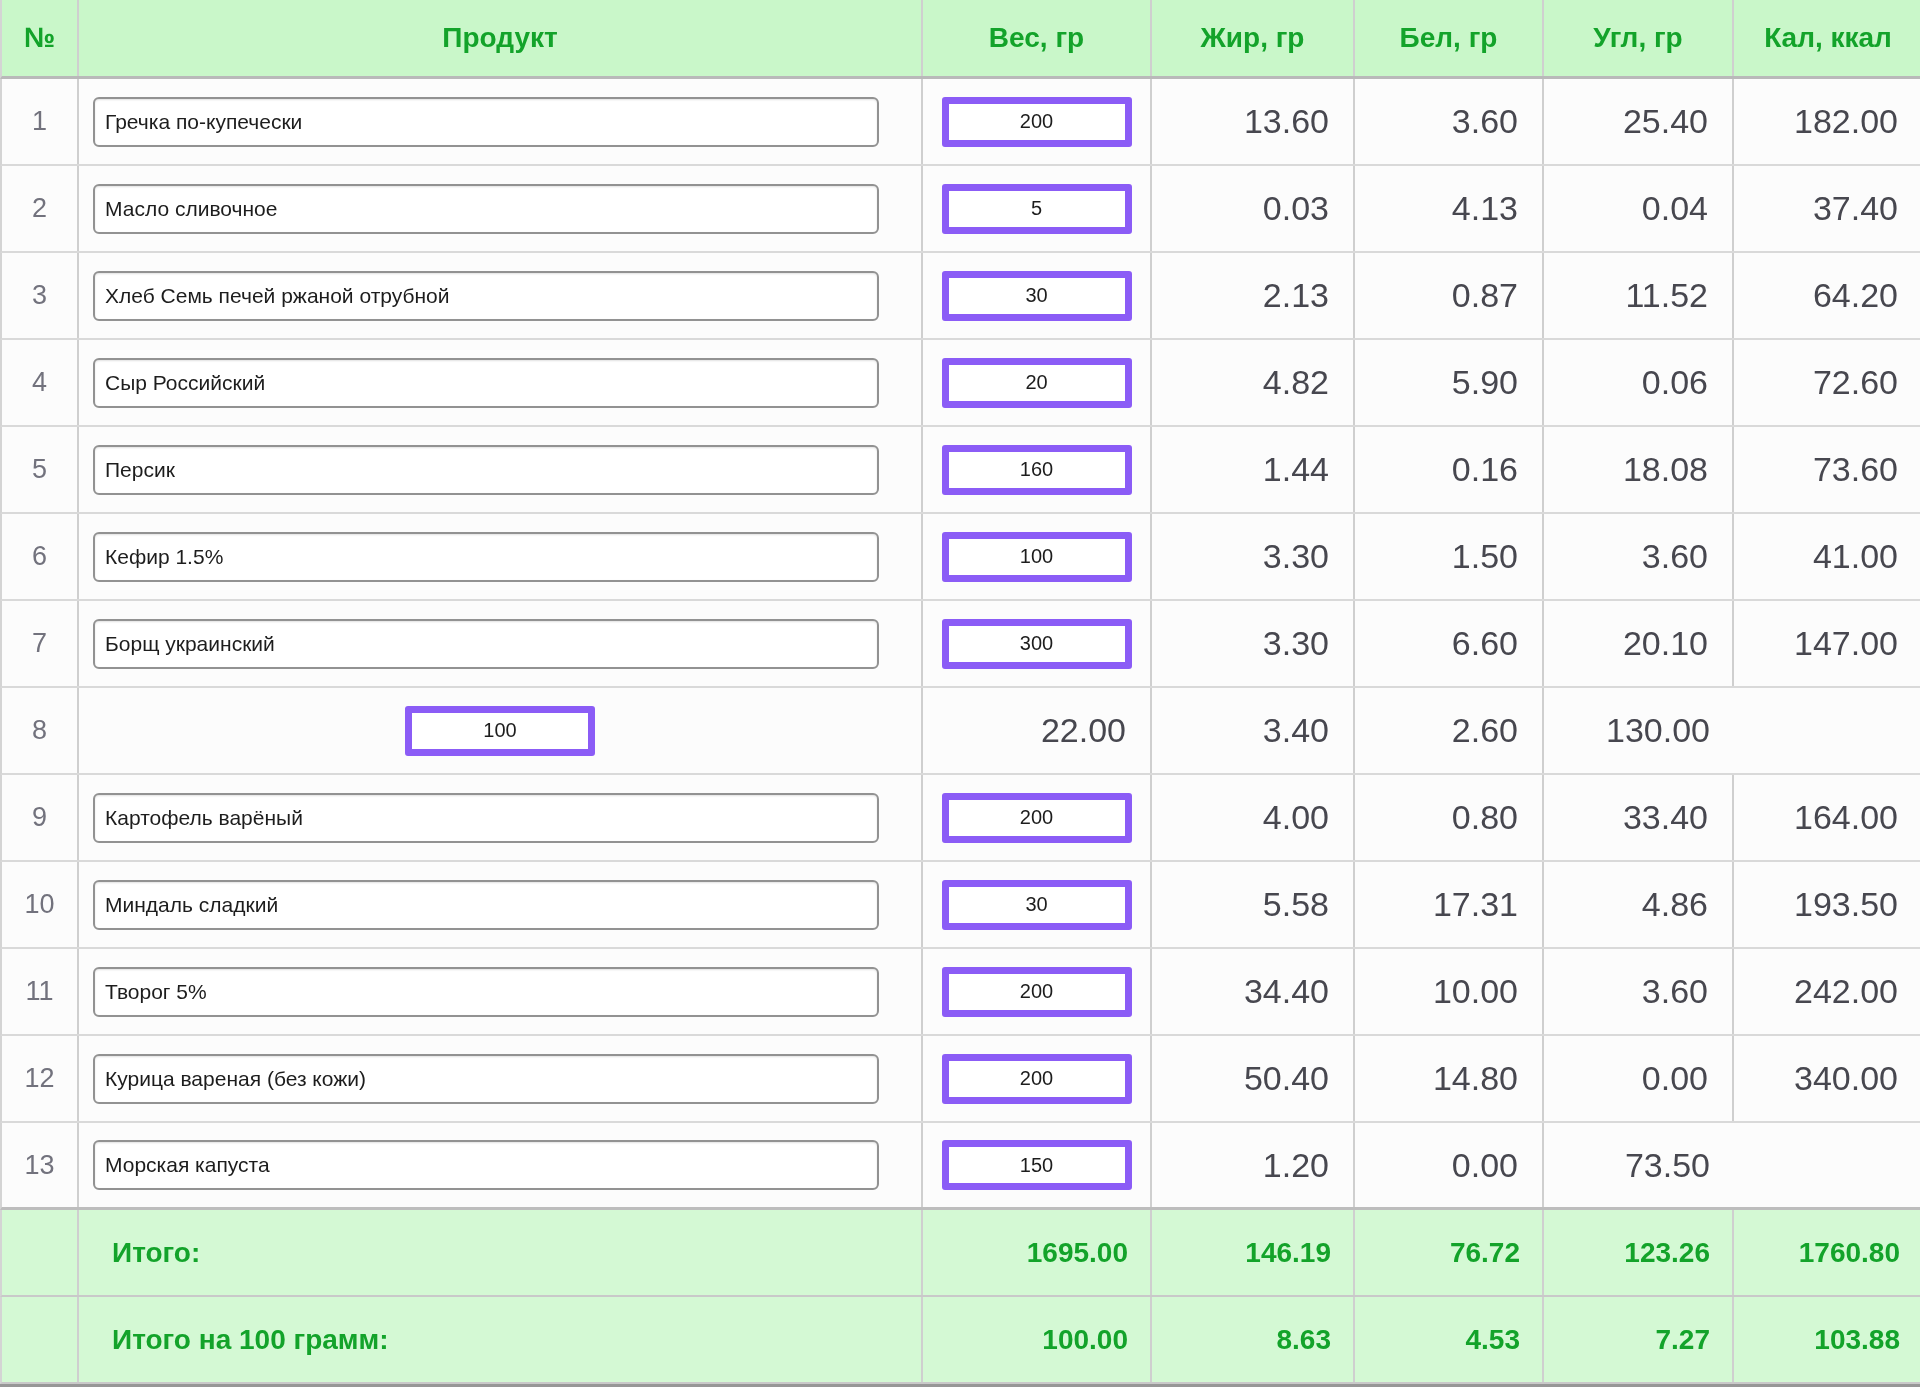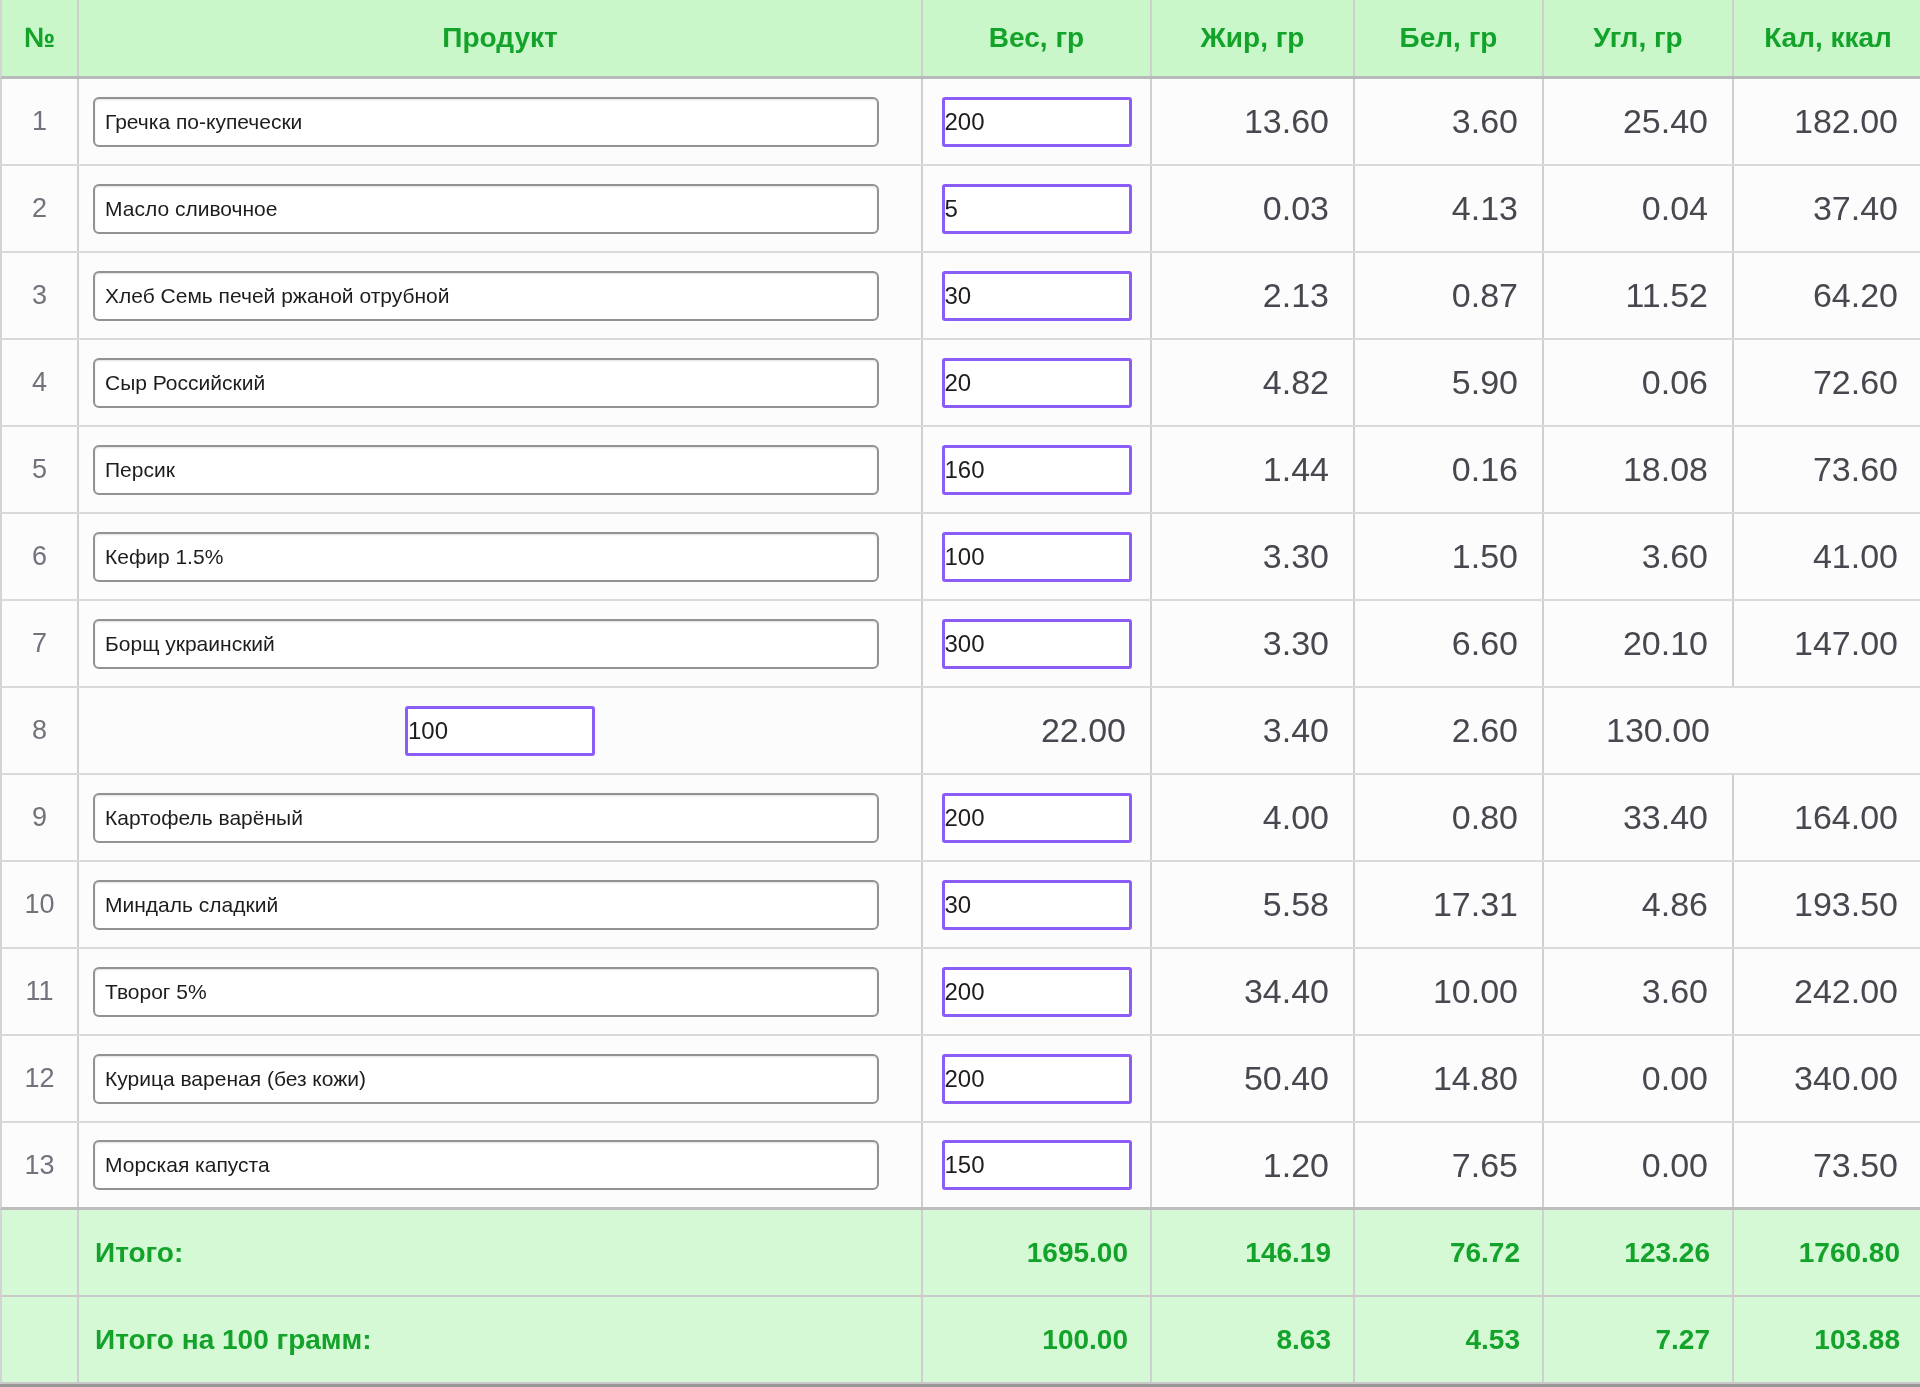--- a/index.html
+++ b/index.html
@@ -67,30 +67,31 @@
     font-family: inherit;
     font-size: 21px;
     color: #1d1d1d;
     padding: 0 10px;
     outline: none;
   }
   .weight-wrap { justify-content: center; }
   .weight-input {
     width: 190px;
     height: 50px;
-    border: 3px solid #8b5cf6;
+    border: 7px solid #8b5cf6;
     border-radius: 3px;
     background: #ffffff;
     font-family: inherit;
-    font-size: 24px;
+    font-size: 20px;
     color: #1d1d1d;
+    text-align: center;
     outline: none;
   }
   .tlabel {
-    padding-left: 16px;
+    padding-left: 33px;
     color: var(--accent-green, #13a32a);
     font-weight: bold;
     font-size: 28px;
   }
   .tval {
     justify-content: flex-end;
     padding-right: 22px;
     color: var(--accent-green, #13a32a);
     font-weight: bold;
     font-size: 28px;
@@ -279,21 +280,20 @@
 
   <div class="row data last">
     <div class="cell num">13</div>
     <div class="cell">
         <input class="product-input" type="text" value="Морская капуста" style="">
       </div>
     <div class="cell weight-wrap">
         <input class="weight-input" type="text" value="150" style="">
       </div>
     <div class="cell val">1.20</div>
-    <div class="cell val">7.65</div>
     <div class="cell val">0.00</div>
     <div class="cell val c-last">73.50</div>
   </div>
 
   <div class="row total">
     <div class="cell"></div>
     <div class="cell tlabel">Итого:</div>
     <div class="cell tval">1695.00</div>
     <div class="cell tval">146.19</div>
     <div class="cell tval">76.72</div>

